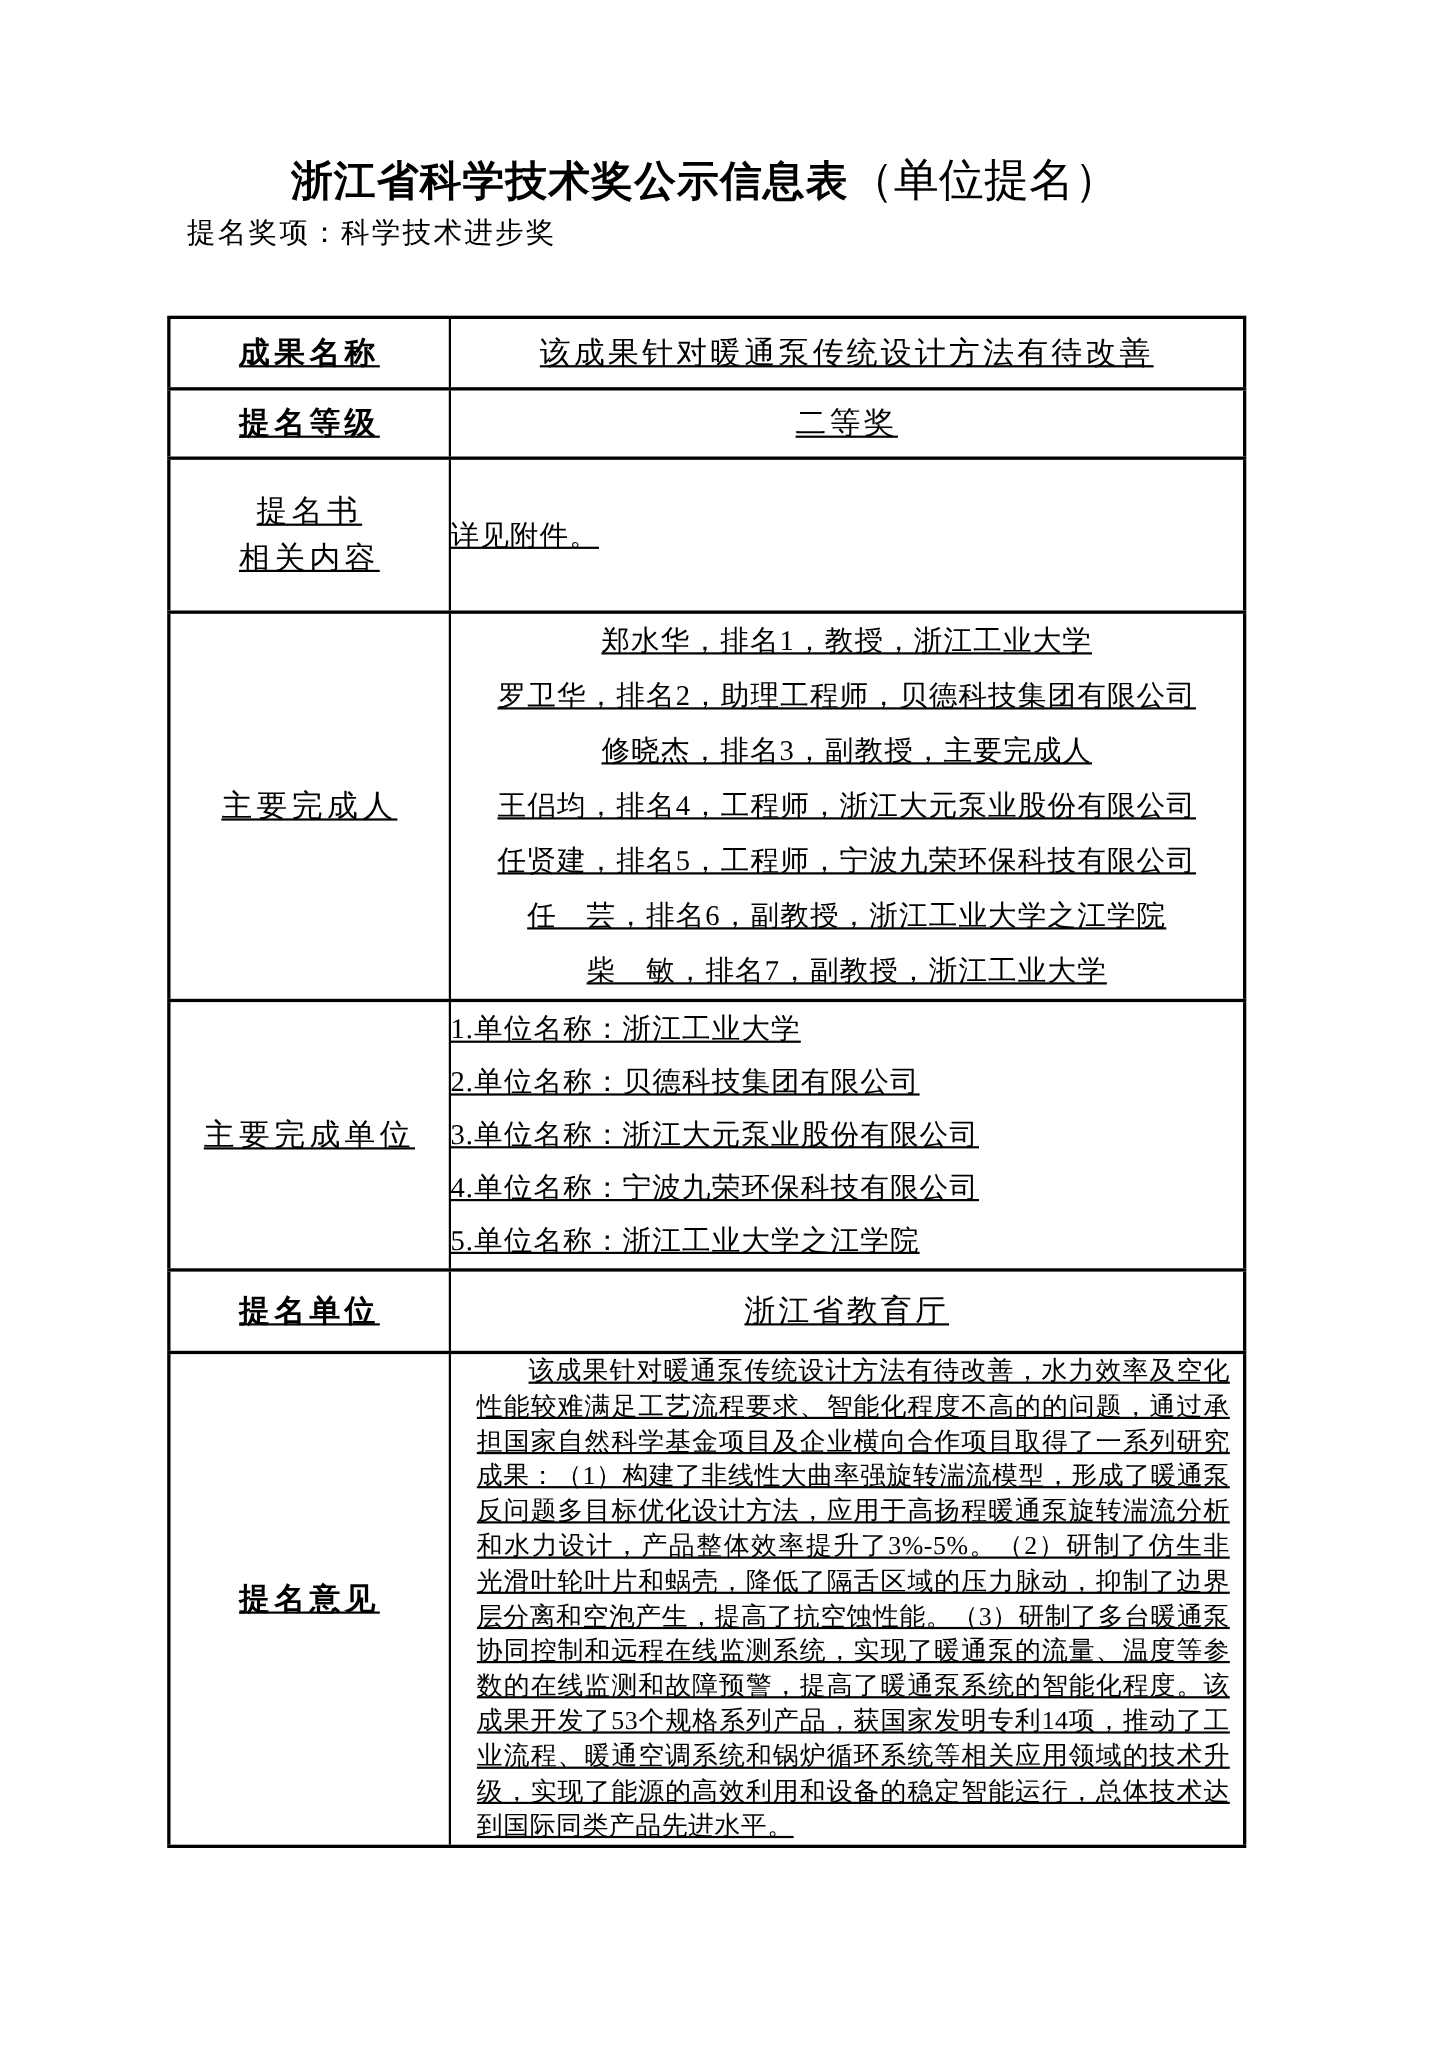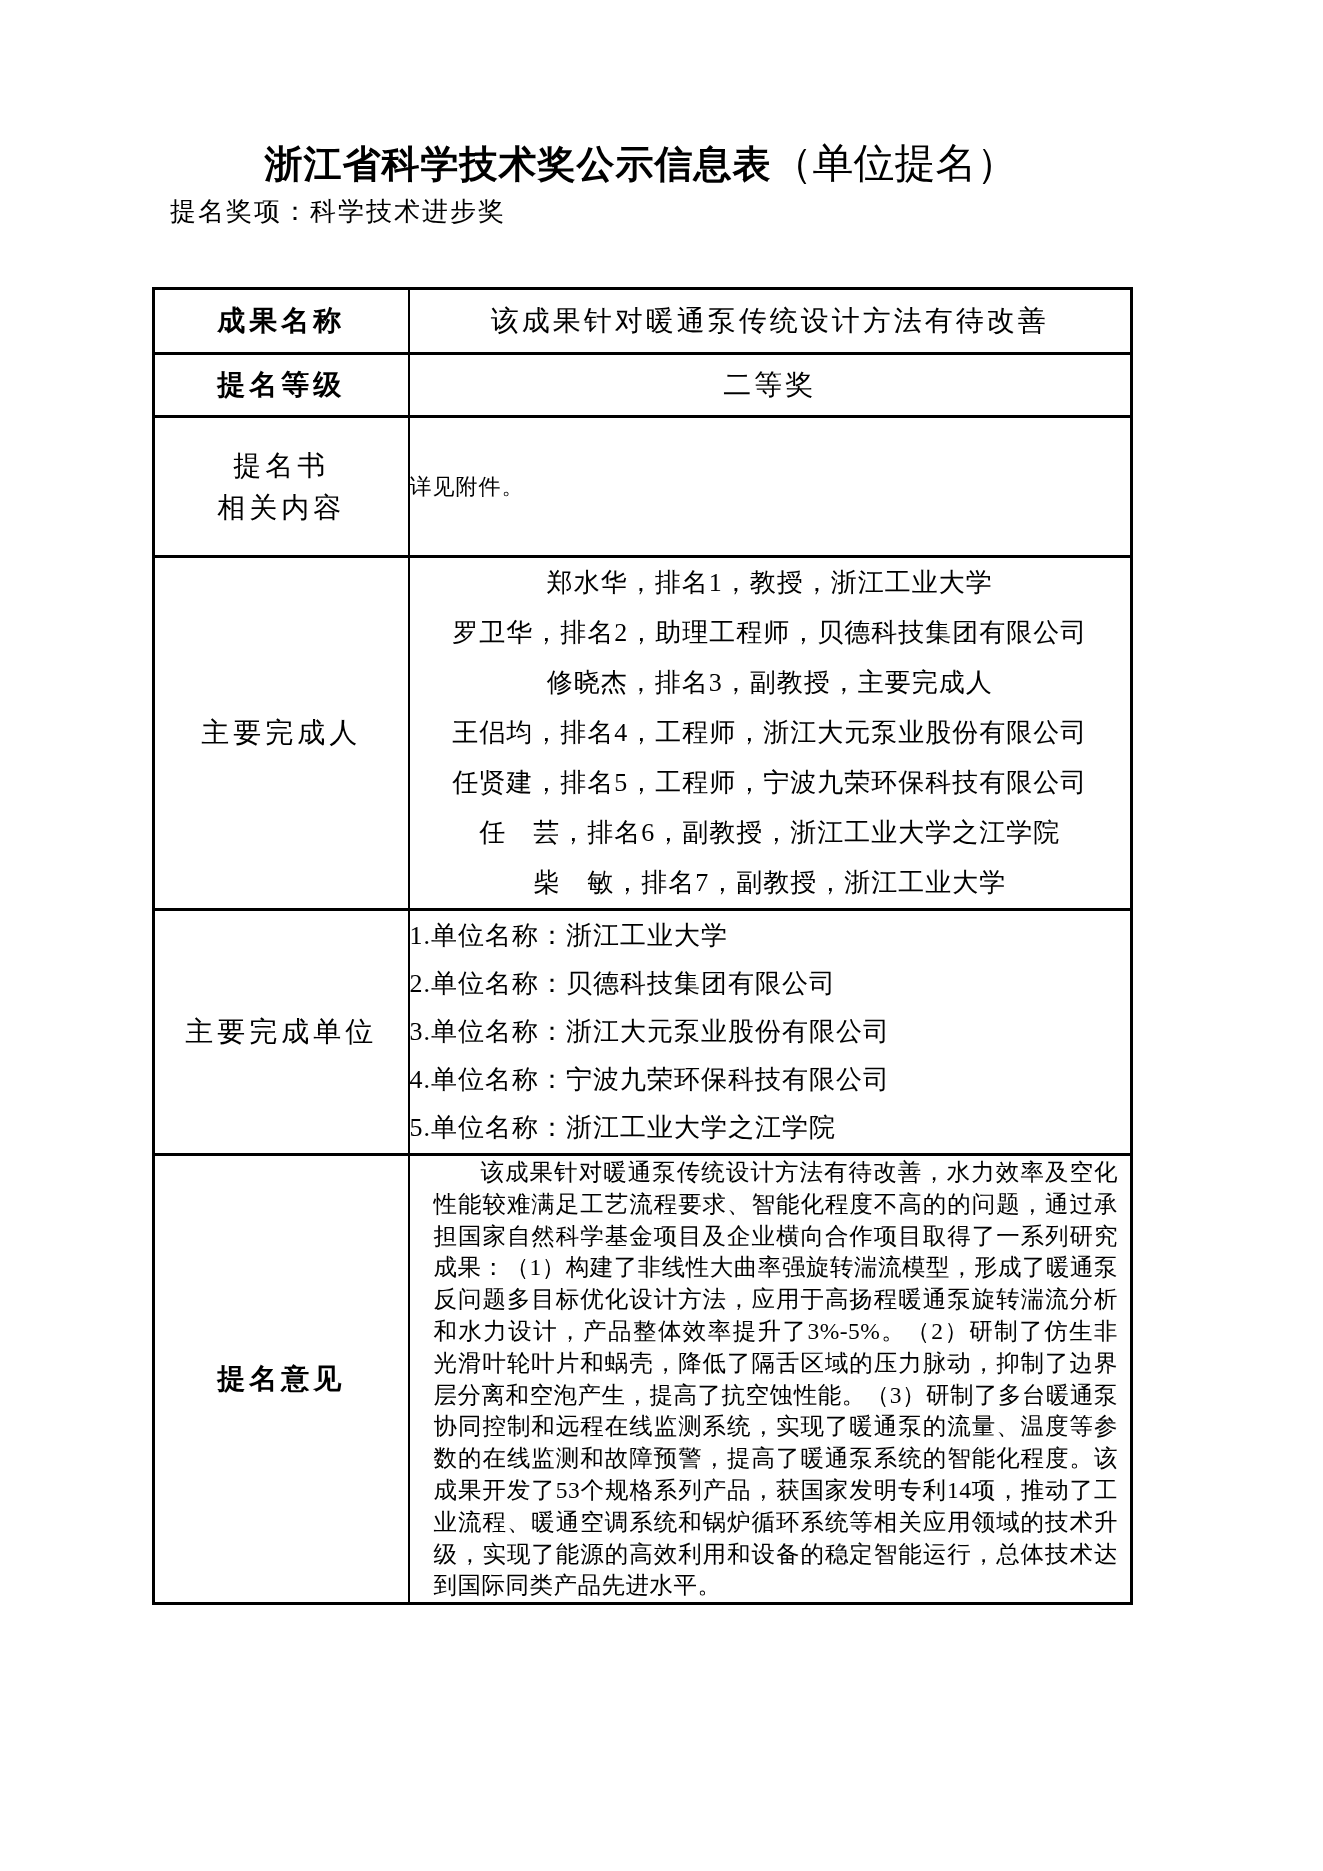--- a/index.html
+++ b/index.html
@@ -26,41 +26,41 @@
     font-size:26px;letter-spacing:2px;
   }
   table.info{
     position:absolute;top:287px;left:152px;width:978px;
     border-collapse:collapse;table-layout:fixed;
     border:3px solid #000;
   }
   table.info td{
     border:2px solid #000;
     border-top-width:3px;border-bottom-width:3px;
-    padding:0;vertical-align:middle;
+    padding:0;vertical-align:middle;text-decoration:underline;
   }
   col.c1{width:255px;}
   col.c2{width:723px;}
   tr.r1 td{height:62px;}
   tr.r2 td{height:60px;}
   tr.r3 td{height:137px;}
   tr.r4 td{height:348px;}
   tr.r5 td{height:242px;}
   tr.r6 td{height:72px;}
   tr.r7 td{height:414px;}
   .label-cell{
     text-align:center;font-size:28px;letter-spacing:4px;
   }
   .bold{font-weight:bold;}
   .label-two-line div{line-height:42px;}
   .value-center{
     text-align:center;font-size:28px;letter-spacing:3px;
   }
   .book-value{
-    font-size:22px;padding-left:18px;letter-spacing:1px;
+    font-size:26px;padding-left:18px;letter-spacing:1px;
   }
   .list-cell{padding-left:18px;}
   .person-line{
     height:50px;line-height:50px;font-size:26px;letter-spacing:1px;
     white-space:nowrap;overflow:hidden;text-align:center;
   }
   .unit-line{
     height:48px;line-height:48px;font-size:26px;letter-spacing:1px;
     white-space:nowrap;overflow:hidden;
   }
@@ -122,20 +122,24 @@
     <td class="label-cell">主要完成单位</td>
     <td class="list-cell">
           <div class="unit-line">1.单位名称：浙江工业大学</div>
           <div class="unit-line">2.单位名称：贝德科技集团有限公司</div>
           <div class="unit-line">3.单位名称：浙江大元泵业股份有限公司</div>
           <div class="unit-line">4.单位名称：宁波九荣环保科技有限公司</div>
           <div class="unit-line">5.单位名称：浙江工业大学之江学院</div>
         </td>
   </tr>
 
+  <tr class="r6">
+    <td class="label-cell bold">提名单位</td>
+    <td class="value-center">浙江省教育厅</td>
+  </tr>
 
   <tr class="r7">
     <td class="label-cell bold">提名意见</td>
     <td class="opinion-cell">
       <div class="opinion-text">该成果针对暖通泵传统设计方法有待改善，水力效率及空化性能较难满足工艺流程要求、智能化程度不高的的问题，通过承担国家自然科学基金项目及企业横向合作项目取得了一系列研究成果：（1）构建了非线性大曲率强旋转湍流模型，形成了暖通泵反问题多目标优化设计方法，应用于高扬程暖通泵旋转湍流分析和水力设计，产品整体效率提升了3%-5%。（2）研制了仿生非光滑叶轮叶片和蜗壳，降低了隔舌区域的压力脉动，抑制了边界层分离和空泡产生，提高了抗空蚀性能。（3）研制了多台暖通泵协同控制和远程在线监测系统，实现了暖通泵的流量、温度等参数的在线监测和故障预警，提高了暖通泵系统的智能化程度。该成果开发了53个规格系列产品，获国家发明专利14项，推动了工业流程、暖通空调系统和锅炉循环系统等相关应用领域的技术升级，实现了能源的高效利用和设备的稳定智能运行，总体技术达到国际同类产品先进水平。</div>
     </td>
   </tr>
 </tbody>
   </table>
 

